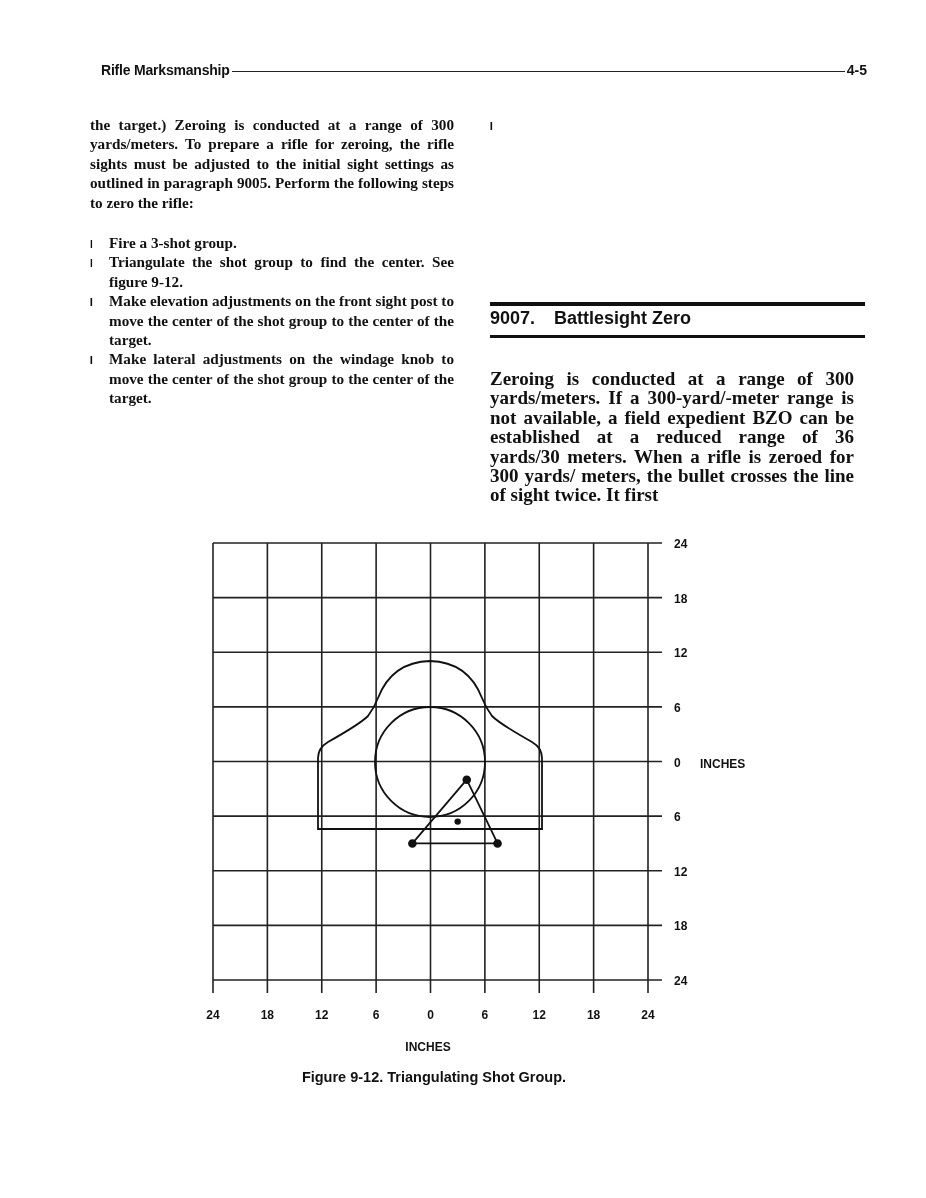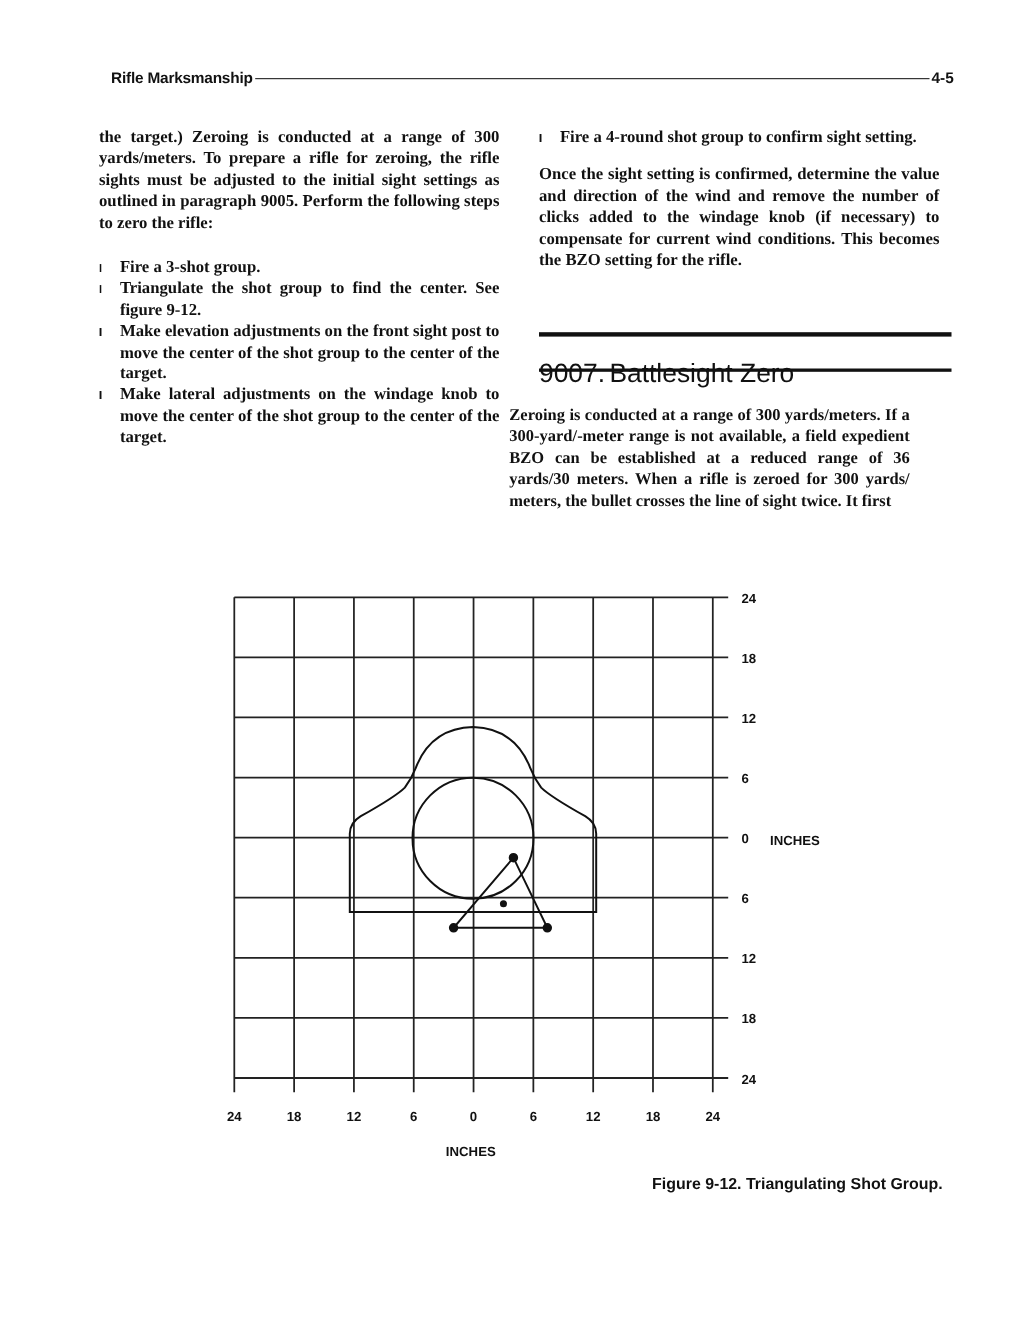--- a/index.html
+++ b/index.html
@@ -19,28 +19,28 @@
   ul { list-style: none; margin: 0; padding: 0; }
   li { position: relative; padding-left: 19px; text-align: justify; }
   li .bullet { position: absolute; left: 0; top: 2px; font-size: 10px; font-family: "Liberation Sans", sans-serif; }
 
   .left-para { margin-bottom: 21px; }
   .right-list { margin-bottom: 15px; }
 
   .section-heading { position: absolute; left: 490px; top: 302px; width: 364px; height: 38px; }
   .section-heading .rule-top { position: absolute; left: 0; right: 0; top: 0; border-top: 4px solid #111; }
   .section-heading .rule-bottom { position: absolute; left: 0; right: 0; top: 33px; border-top: 3px solid #111; }
-  .section-heading .text { position: absolute; left: 0; top: 24px; font-size: 24px; font-weight: normal; white-space: nowrap; }
+  .section-heading .text { position: absolute; left: 0; top: 6px; font-size: 18px; font-weight: bold; white-space: nowrap; }
   .section-heading .num { display: inline-block; width: 64px; }
 
-  .section-body { position: absolute; left: 463px; top: 369px; width: 364px; font-size: 15px; line-height: 19.4px; }
+  .section-body { position: absolute; left: 490px; top: 369px; width: 364px; font-size: 19px; line-height: 19.4px; }
 
   .figure { position: absolute; left: 0; top: 0; width: 926px; height: 1198px; pointer-events: none; }
   .figure svg { position: absolute; left: 0; top: 0; }
-  .caption { position: absolute; left: 0; width: 846px; top: 1069px; text-align: right; font-size: 14.5px; font-weight: bold; }
+  .caption { position: absolute; left: 0; width: 846px; top: 1069px; text-align: center; font-size: 14.5px; font-weight: bold; }
   .tick-label { font-family: "Liberation Sans", "DejaVu Sans", sans-serif; font-weight: bold; font-size: 12px; fill: #111; }
 </style>
 </head>
 <body>
 
 <div class="running-header sans">
   <span class="title">Rifle Marksmanship</span>
   <span class="rule"></span>
   <span class="page">4-5</span>
 </div>
@@ -53,23 +53,22 @@
     <li><span class="bullet">l</span></li>
     <li><span class="bullet">l</span><span>Make elevation adjustments on the front sight post to move the center of the shot group to the center of the target.</span></li>
     <li><span class="bullet">l</span></li>
     <li><span class="bullet">l</span><span>Make lateral adjustments on the windage knob to move the center of the shot group to the center of the target.</span></li>
   </ul>
 </div>
 
 <div class="col col-right serif">
   <ul class="right-list">
     <li><span class="bullet">l</span></li>
-    <li><span class="bullet">l</span><span>Fire a 4-round shot group to confirm sight setting.</span></li>
+    <li><span class="bullet">l</span></li>
   </ul>
-  <p>Once the sight setting is confirmed, determine the value and direction of the wind and remove the number of clicks added to the windage knob (if necessary) to compensate for current wind conditions. This becomes the BZO setting for the rifle.</p>
 </div>
 
 <div class="section-heading sans">
   <div class="rule-top"></div>
   <div class="text"><span class="num">9007.</span><span>Battlesight Zero</span></div>
   <div class="rule-bottom"></div>
 </div>
 
 <div class="section-body serif">
   <p>Zeroing is conducted at a range of 300 yards/meters. If a 300-yard/-meter range is not available, a field expedient BZO can be established at a reduced range of 36 yards/30 meters. When a rifle is zeroed for 300 yards/ meters, the bullet crosses the line of sight twice. It first</p>

